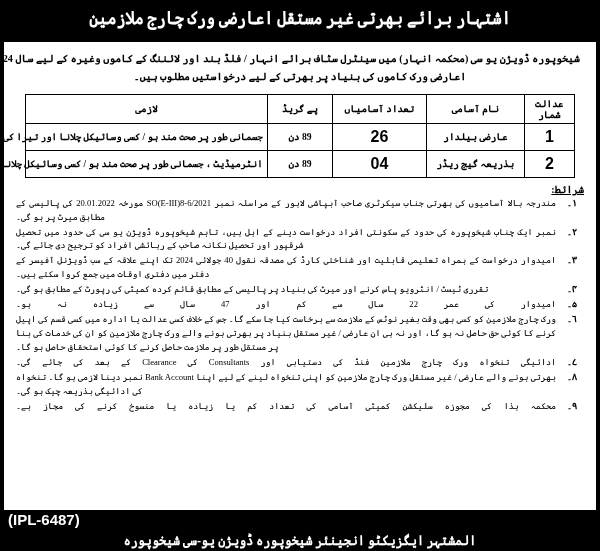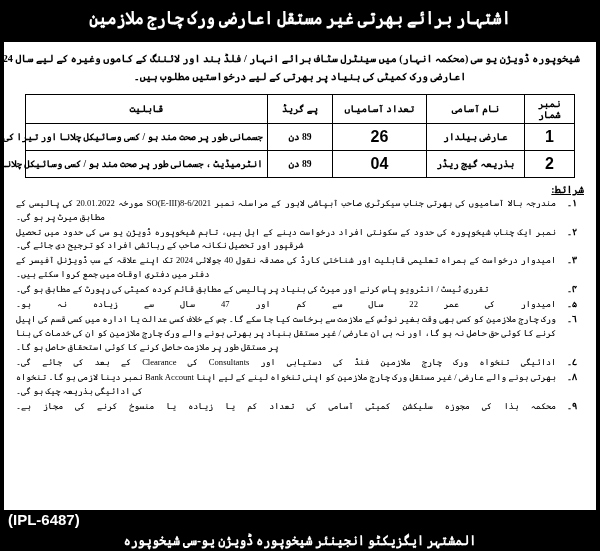--- a/index.html
+++ b/index.html
@@ -144,38 +144,38 @@
 <div class="page">
 
   <div class="headline-band">
     <div class="headline">اشتہار برائے بھرتی غیر مستقل اعارضی ورک چارج ملازمین</div>
   </div>
 
   <div class="sheet">
 
     <div class="intro">
       <span class="ln">شیخوپورہ ڈویژن یو سی (محکمہ انہار) میں سینٹرل سٹاف برائے انہار / فلڈ بند اور لائننگ کے کاموں وغیرہ کے لیے سال 2024-25  غیر مستقل</span>
-      <span class="ln">اعارضی ورک کمیٹی کی بنیاد پر بھرتی کے لیے درخواستیں مطلوب ہیں۔</span>
+      <span class="ln">اعارضی ورک کاموں کی بنیاد پر بھرتی کے لیے درخواستیں مطلوب ہیں۔</span>
     </div>
 
     <table class="jobs">
       <colgroup>
         <col class="c-sr">
           <col class="c-post">
           <col class="c-num">
           <col class="c-grade">
           <col class="c-qual">
       </colgroup>
       <thead>
         <tr>
-          <th>نمبر شمار</th>
+          <th>عدالت شمار</th>
           <th>نام آسامی</th>
           <th>تعداد آسامیاں</th>
           <th>پے گریڈ</th>
-          <th>قابلیت</th>
+          <th>لازمی</th>
         </tr>
       </thead>
       <tbody>
         <tr>
           <td class="sr">1</td>
           <td>عارضی بیلدار</td>
           <td class="num">26</td>
           <td>89 دن</td>
           <td class="qual">جسمانی طور پر صحت مند ہو / کسی وسائیکل چلانا اور تیرا کی جانتا ہو۔</td>
         </tr>

